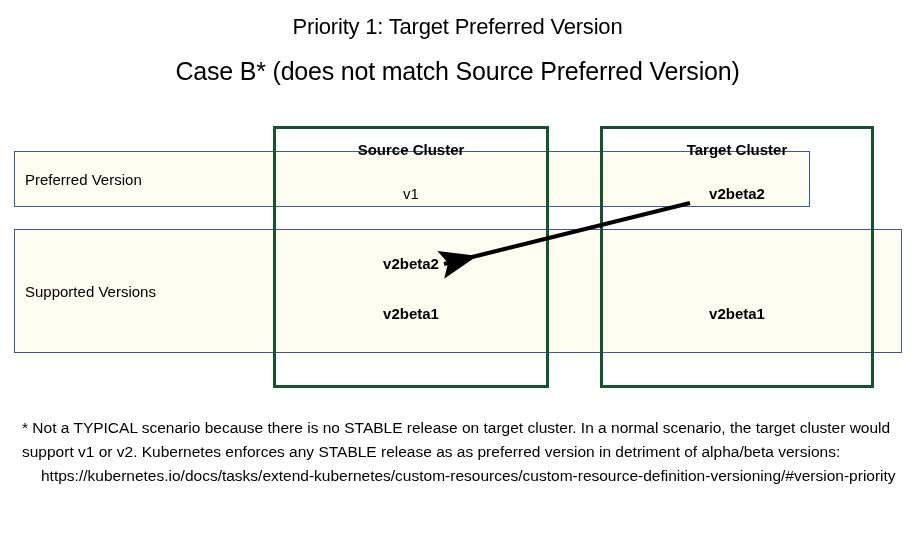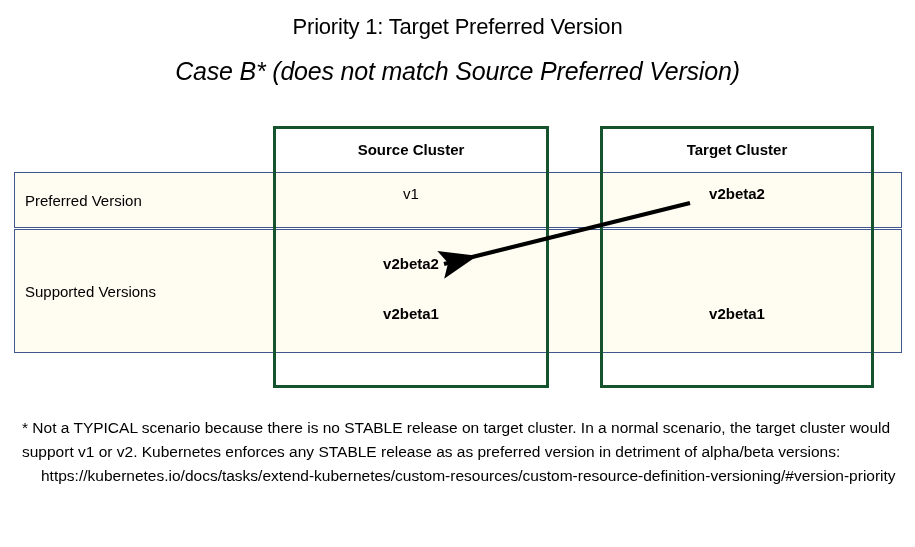--- a/index.html
+++ b/index.html
@@ -40,34 +40,33 @@
     position: absolute;
     left: 0;
     top: 55px;
     width: 915px;
     text-align: center;
     font-size: 25px;
     font-weight: 400;
     line-height: 32px;
     letter-spacing: -0.2px;
     white-space: nowrap;
-    font-style: italic;
   }
 
   
   .table-row {
     position: absolute;
     box-sizing: border-box;
     background: #fffcf2;
     border: 1px solid #41588f;
   }
   .row-preferred {
     left: 14px;
-    top: 172px;
-    width: 888px;
+    top: 151px;
+    width: 796px;
     height: 56px;
   }
   .row-supported {
     left: 14px;
     top: 229px;
     width: 888px;
     height: 124px;
   }
   .row-label {
     position: absolute;

